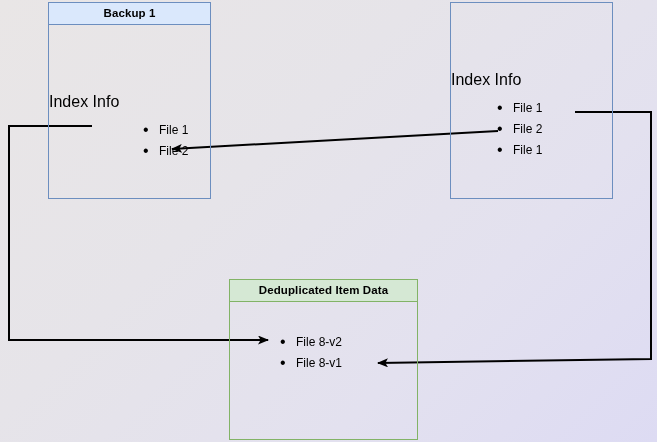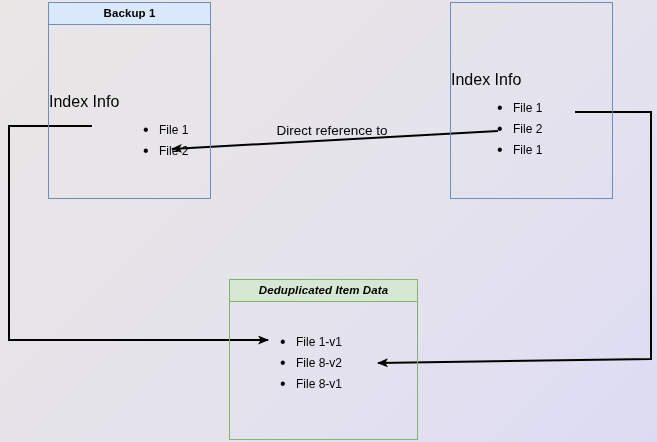--- a/index.html
+++ b/index.html
@@ -43,21 +43,20 @@
     font-size: 11.5px;
     font-weight: bold;
     color: #000000;
     background: #dae8fc;
     border-bottom: 1px solid #6c8ebf;
     letter-spacing: 0.1px;
   }
   .node.green .node-header {
     background: #d5e8d4;
     border-bottom-color: #82b366;
-    font-style: italic;
   }
   .node-body {
     position: relative;
     height: calc(100% - 22px);
   }
   .section-title {
     position: absolute;
     left: 0;
     right: 0;
     top: 32px;
@@ -137,24 +136,22 @@
         <li>File 2</li>
         <li>File 1</li>
       </ul>
     </div>
   </div>
 
   <div class="node green" style="left:229px; top:279px; width:189px; height:161px;">
     <div class="node-header">Deduplicated Item Data</div>
     <div class="node-body">
       <ul class="item-list" style="left:48px; top:30px;">
-        <li>File 1-v1</li>
         <li>File 8-v2</li>
         <li>File 8-v1</li>
       </ul>
     </div>
   </div>
 
   <div class="edge-label" style="left:248px; top:122px; width:168px;">
-    <span>Direct reference to</span>
   </div>
 
 </div>
 
 </body></html>

